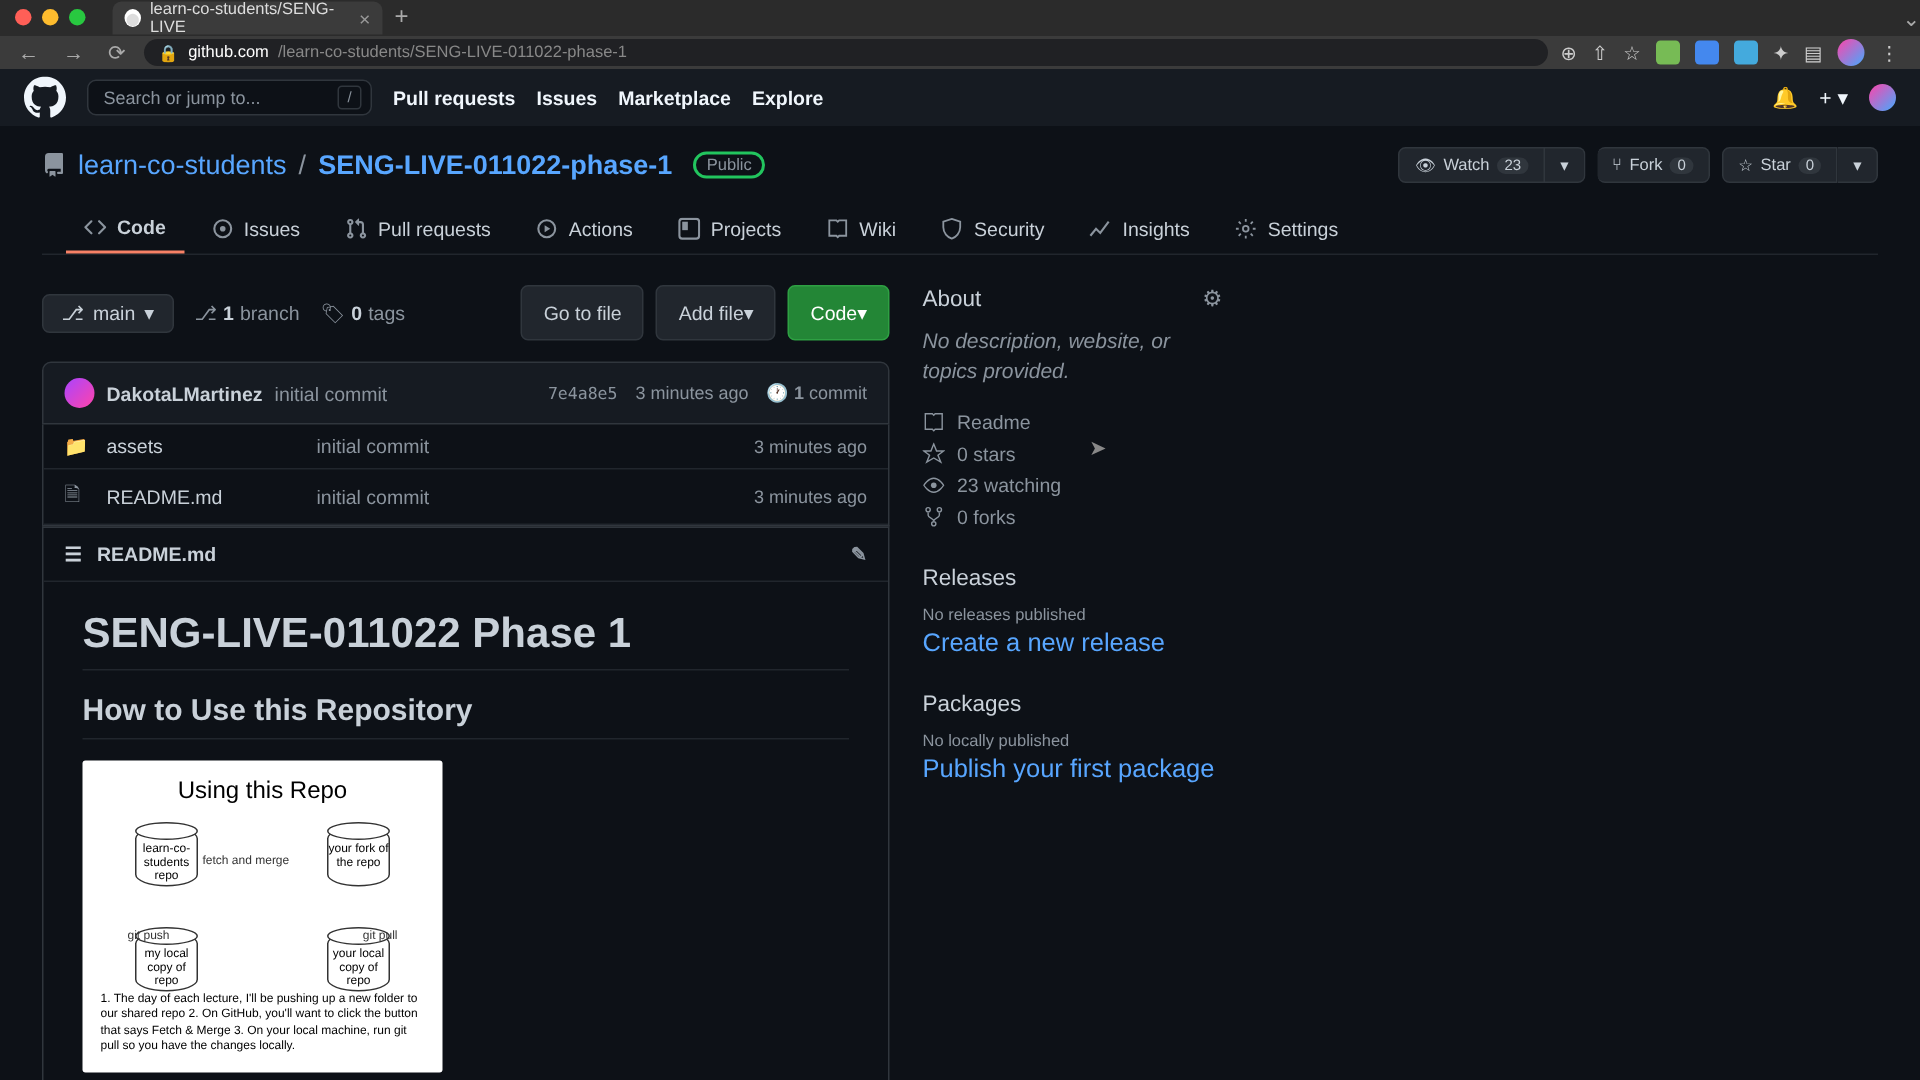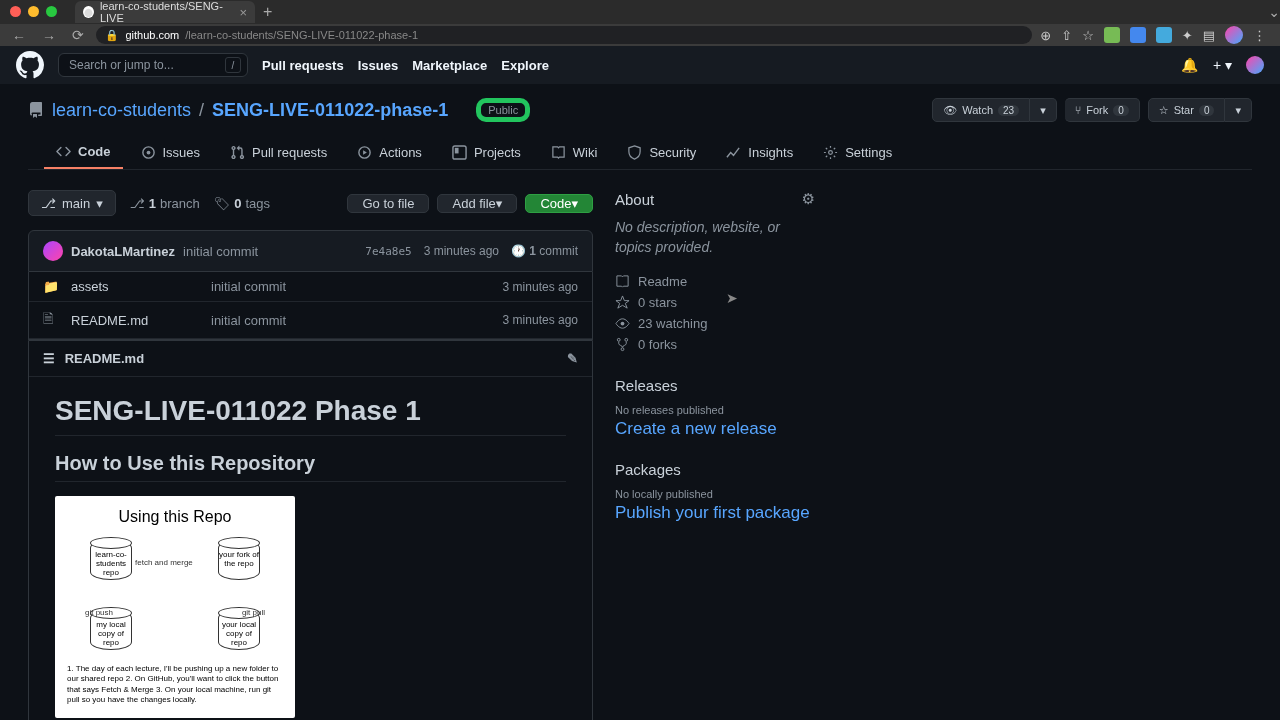--- a/index.html
+++ b/index.html
@@ -26,40 +26,40 @@
 .gh-search{background:#0d1117;border:1px solid #30363d;border-radius:6px;height:24px;width:190px;display:flex;align-items:center;padding:0 10px;font-size:12px;color:#8b949e;gap:6px;position:relative}
 .gh-search-key{position:absolute;right:6px;border:1px solid #30363d;border-radius:3px;width:16px;height:16px;display:flex;align-items:center;justify-content:center;font-size:10px}
 .gh-nav{display:flex;gap:14px;font-size:13px;font-weight:600;color:#f0f6fc}
 .gh-nav a{cursor:pointer}
 .gh-header-right{margin-left:auto;display:flex;gap:14px;align-items:center;color:#f0f6fc}
 .repo-head{padding:14px 28px 0;background:#0d1117}
 .repo-title{display:flex;align-items:center;gap:8px;font-size:18px}
 .repo-title .sep{color:#8b949e}
 .repo-title a{color:#58a6ff;cursor:pointer}
 .repo-name{font-weight:600}
-.vis-badge{border:5px solid #22c55e;border-radius:10px;font-size:11px;padding:1px 7px;color:#8b949e;margin-left:20px}
+.vis-badge{border:2px solid #22c55e;border-radius:10px;font-size:11px;padding:1px 7px;color:#8b949e;margin-left:6px}
 .repo-actions{margin-left:auto;display:flex;gap:8px}
 .btn-group{display:flex}
 .btn-sm{background:#21262d;border:1px solid #30363d;height:24px;display:flex;align-items:center;padding:0 10px;font-size:11px;color:#c9d1d9;gap:5px;cursor:pointer}
 .btn-sm:first-child{border-radius:5px 0 0 5px}
 .btn-sm:last-child{border-radius:0 5px 5px 0;border-left:0}
 .btn-sm.single{border-radius:5px}
 .count-badge{background:#30363d;border-radius:8px;padding:0 5px;font-size:10px}
 .repo-tabs{display:flex;gap:6px;margin-top:14px;border-bottom:1px solid #21262d;padding:0 16px}
 .rtab{padding:8px 12px;font-size:13px;color:#c9d1d9;display:flex;align-items:center;gap:7px;cursor:pointer}
 .rtab.active{border-bottom:2px solid #f78166;font-weight:600}
 .rtab svg{width:15px;height:15px;fill:#8b949e}
 .repo-body{display:flex;padding:20px 28px;gap:22px}
 .main-col{flex:1;max-width:565px}
 .file-nav{display:flex;align-items:center;gap:14px;margin-bottom:14px}
 .branch-btn{background:#21262d;border:1px solid #30363d;border-radius:5px;height:26px;display:flex;align-items:center;padding:0 12px;font-size:13px;gap:6px;cursor:pointer}
 .branch-info{font-size:13px;color:#8b949e;display:flex;align-items:center;gap:4px}
 .branch-info strong{color:#c9d1d9}
 .file-nav-right{margin-left:auto;display:flex;gap:8px}
-.btn{background:#21262d;border:1px solid #30363d;border-radius:5px;height:19px;display:flex;align-items:center;padding:0 14px;font-size:13px;cursor:pointer;color:#c9d1d9}
+.btn{background:#21262d;border:1px solid #30363d;border-radius:5px;height:37px;display:flex;align-items:center;padding:0 14px;font-size:13px;cursor:pointer;color:#c9d1d9}
 .btn-primary{background:#238636;border-color:#2ea043;color:#fff;font-weight:500}
 .commit-box{border:1px solid #30363d;border-radius:6px 6px 0 0;background:#161b22;padding:10px 14px;display:flex;align-items:center;gap:8px;font-size:13px}
 .commit-avatar{width:20px;height:20px;border-radius:50%;background:linear-gradient(135deg,#a4f,#f4a)}
 .commit-author{font-weight:600;color:#c9d1d9}
 .commit-msg{color:#8b949e}
 .commit-meta{margin-left:auto;display:flex;gap:12px;align-items:center;color:#8b949e;font-size:12px}
 .commit-hash{font-family:monospace;font-size:11px}
 .file-list{border:1px solid #30363d;border-top:0}
 .file-row{display:flex;align-items:center;padding:7px 14px;border-bottom:1px solid #21262d;font-size:13px}
 .file-icon{width:16px;margin-right:12px;color:#8b949e}
@@ -72,21 +72,21 @@
 .readme-body{padding:18px 26px}
 .readme-body h1{font-size:28px;font-weight:600;color:#c9d1d9;margin-bottom:16px;border-bottom:1px solid #21262d;padding-bottom:8px}
 .readme-body h2{font-size:20px;font-weight:600;color:#c9d1d9;margin-bottom:14px;border-bottom:1px solid #21262d;padding-bottom:6px}
 .diagram{background:#fff;width:240px;padding:12px;border-radius:2px;color:#000}
 .diagram-title{text-align:center;font-size:16px;font-weight:500;margin-bottom:14px}
 .diagram-grid{display:grid;grid-template-columns:1fr 1fr;gap:30px 56px;position:relative;padding:0 8px}
 .cyl{width:42px;height:40px;border:1px solid #333;border-radius:50%/20%;position:relative;margin:0 auto}
 .cyl::before{content:"";position:absolute;top:-4px;left:-1px;right:-1px;height:10px;border:1px solid #333;border-radius:50%;background:#fff}
 .cyl-label{font-size:8px;text-align:center;line-height:1.1;padding-top:10px}
 .arrow-label{position:absolute;font-size:8px;color:#333}
-.diagram-text{font-size:8px;margin-top:14px;line-height:1.3}
+.diagram-text{font-size:8px;line-height:1.3}
 .sidebar{width:200px;font-size:13px}
 .sb-section{margin-bottom:22px}
 .sb-head{display:flex;align-items:center;font-weight:400;font-size:15px;margin-bottom:10px}
 .sb-gear{margin-left:auto;color:#8b949e;cursor:pointer}
 .sb-desc{color:#8b949e;font-style:italic;font-size:14px;line-height:1.4;margin-bottom:14px}
 .sb-link{display:flex;align-items:center;gap:8px;padding:3px 0;color:#8b949e;font-size:13px;cursor:pointer}
 .sb-link svg{width:15px;height:15px;fill:#8b949e}
 .sb-sub{font-size:11px;color:#8b949e;margin-bottom:3px}
 .sb-action{font-size:17px;color:#58a6ff;cursor:pointer}
 .cursor-ptr{position:absolute;left:726px;top:290px;font-size:14px;color:#888;pointer-events:none}

